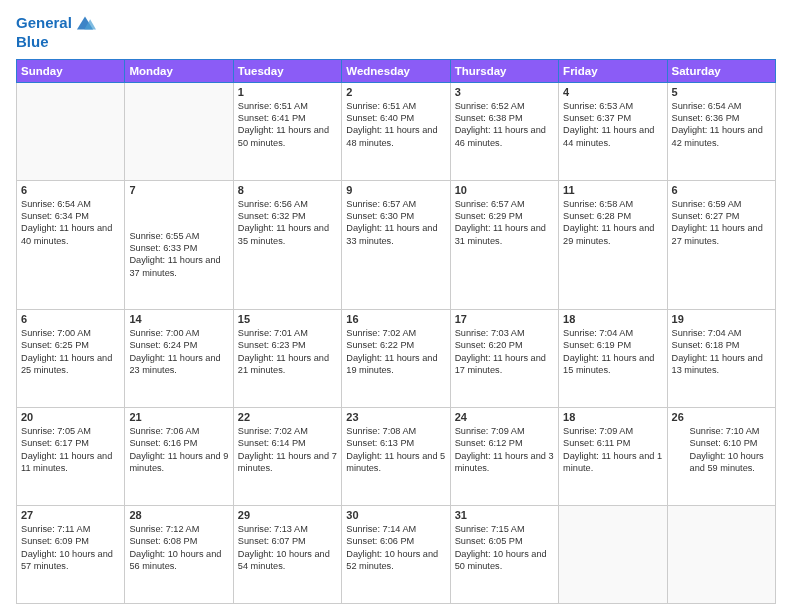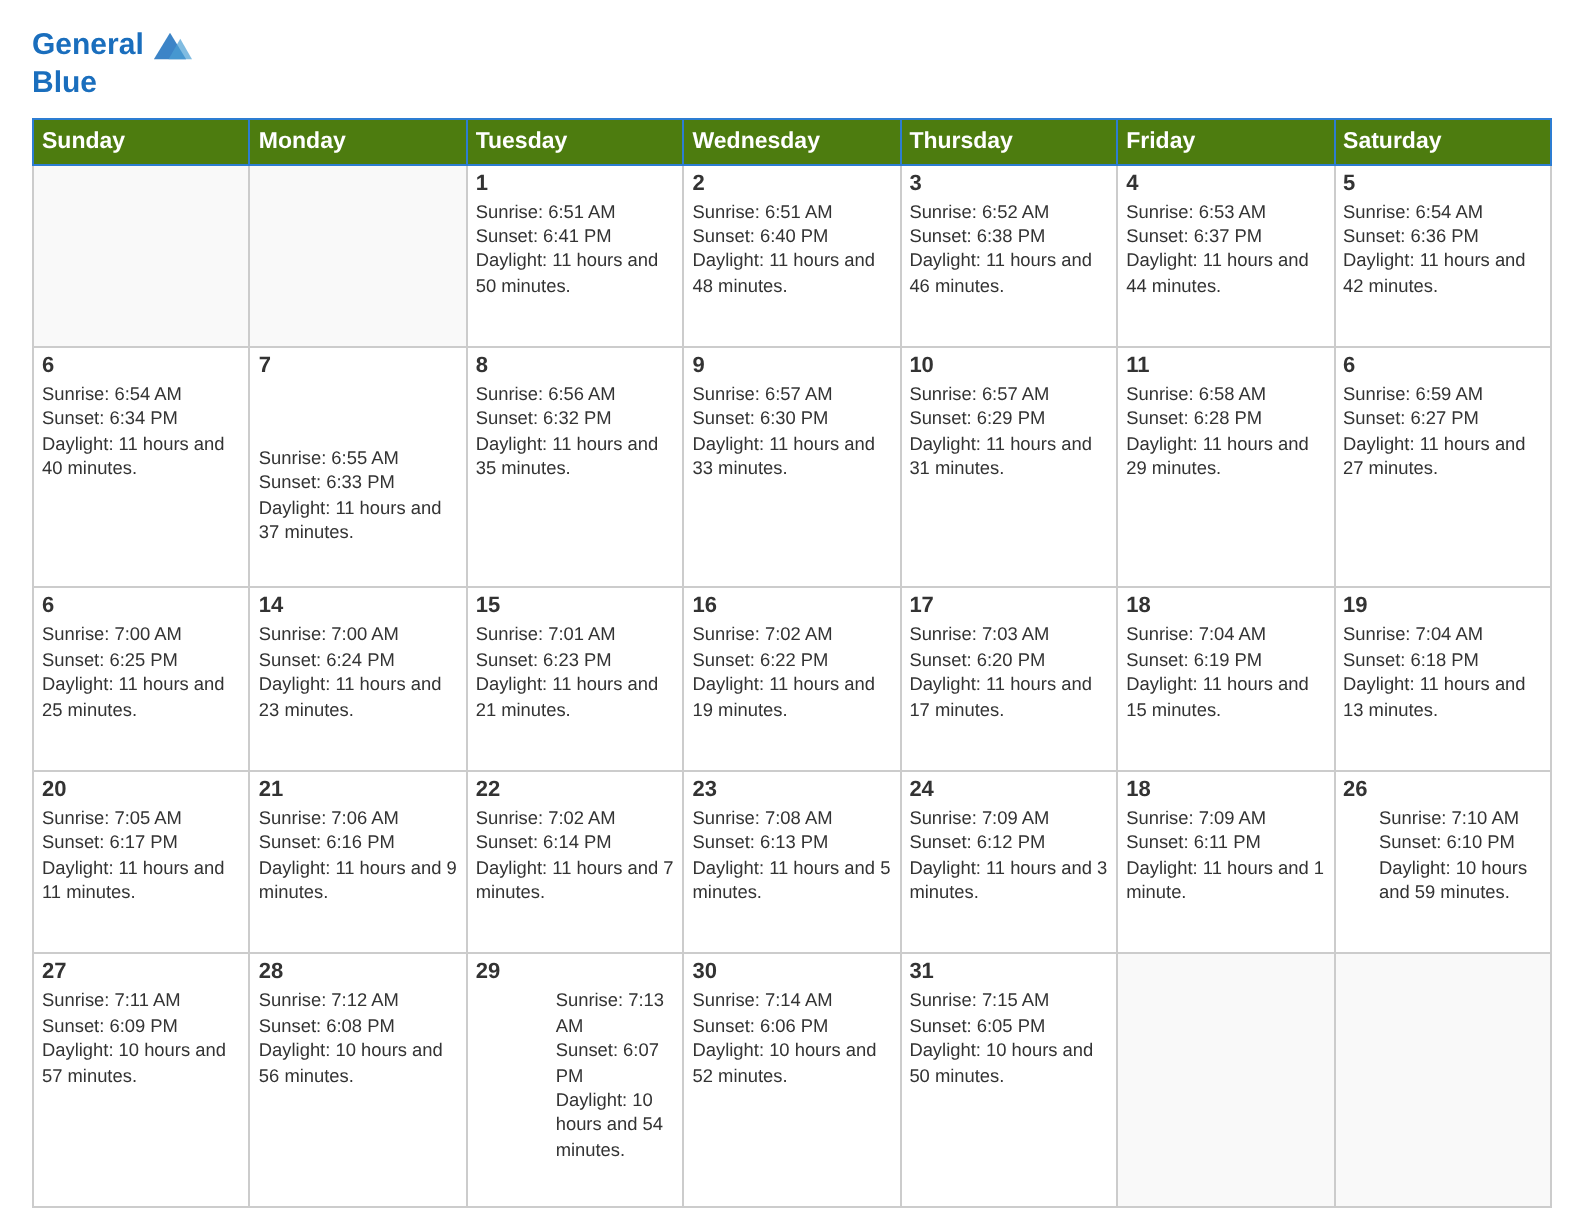--- a/index.html
+++ b/index.html
@@ -57,21 +57,21 @@
       margin-top: 2px;
     }
     .calendar {
       flex: 1;
       border: 1px solid #ccc;
       border-collapse: collapse;
       width: 100%;
       table-layout: fixed;
     }
     .calendar th {
-      background: #4d7c0f;
+      background: #8b5cf6;
       color: #fff;
       font-size: 11.5px;
       font-weight: bold;
       padding: 5px 4px;
       text-align: left;
       border: 1px solid #2d7dd2;
     }
     .calendar td {
       vertical-align: top;
       border: 1px solid #ccc;
@@ -310,21 +310,21 @@
 Daylight: 10 hours and 57 minutes.</div>
           </td>
           <td>
             <span class="day-num">28</span>
             <div class="cell-text" style="white-space: pre-line;">Sunrise: 7:12 AM
 Sunset: 6:08 PM
 Daylight: 10 hours and 56 minutes.</div>
           </td>
           <td>
             <span class="day-num">29</span>
-            <div class="cell-text" style="white-space: pre-line; margin-left: 40px;">Sunrise: 7:13 AM
+            <div class="cell-text" style="white-space: pre-line;">Sunrise: 7:13 AM
 Sunset: 6:07 PM
 Daylight: 10 hours and 54 minutes.</div>
           </td>
           <td>
             <span class="day-num">30</span>
             <div class="cell-text" style="white-space: pre-line;">Sunrise: 7:14 AM
 Sunset: 6:06 PM
 Daylight: 10 hours and 52 minutes.</div>
           </td>
           <td>

